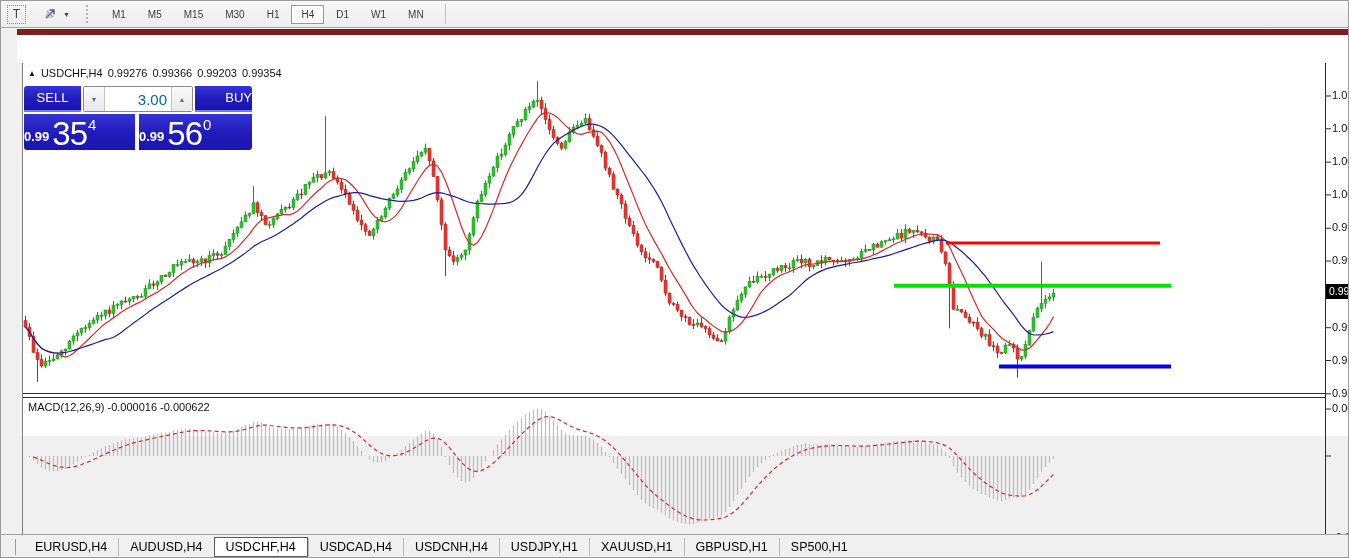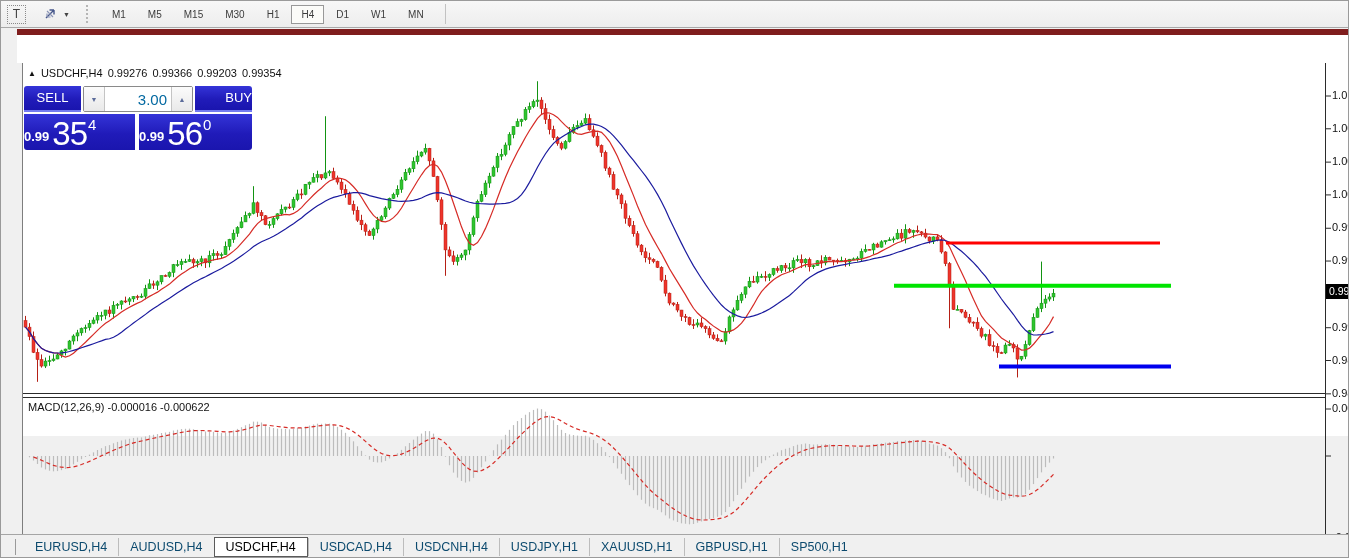--- a/index.html
+++ b/index.html
@@ -51,21 +51,21 @@
   .price-tag{position:absolute;left:1309px;width:42px;height:15px;background:#000;color:#fff;font-size:10.5px;line-height:15px;padding-left:3px;}
   .time-label{position:absolute;top:514px;font-size:11px;color:#111;white-space:nowrap;}
   .sep-a{position:absolute;left:6px;top:358px;width:1302px;height:1px;background:#2b2b2b;}
   .sep-b{position:absolute;left:6px;top:362px;width:1302px;height:1px;background:#2b2b2b;}
   .axis-vline{position:absolute;left:1308px;top:28px;width:1px;height:482px;background:#2b2b2b;}
   .macd-bottom{position:absolute;left:6px;top:509px;width:1343px;height:1px;background:#2b2b2b;}
 
   
   .tab-bar{position:absolute;left:0;top:533px;width:100%;height:25px;background:#f0f0f0;border-top:1px solid #a5a5a5;display:flex;align-items:center;padding-left:4px;}
   .tab-grip{width:11px;height:16px;border-right:1px solid #9a9a9a;margin-right:8px;}
-  .tab{padding:2px 11px;color:#0c4a6e;font-size:12.5px;border-left:1px solid #bcbcbc;white-space:nowrap;cursor:default;}
+  .tab{padding:2px 11px;color:#000000;font-size:12.5px;border-left:1px solid #bcbcbc;white-space:nowrap;cursor:default;}
   .tab:first-of-type{border-left:none;}
   .tab.active{background:#fff;border:1px solid #5a5a5a;color:#000;}
 </style>
 </head>
 <body>
 
 <div class="window">
 
   <div class="toolbar">
     <button class="ttool">T</button>

